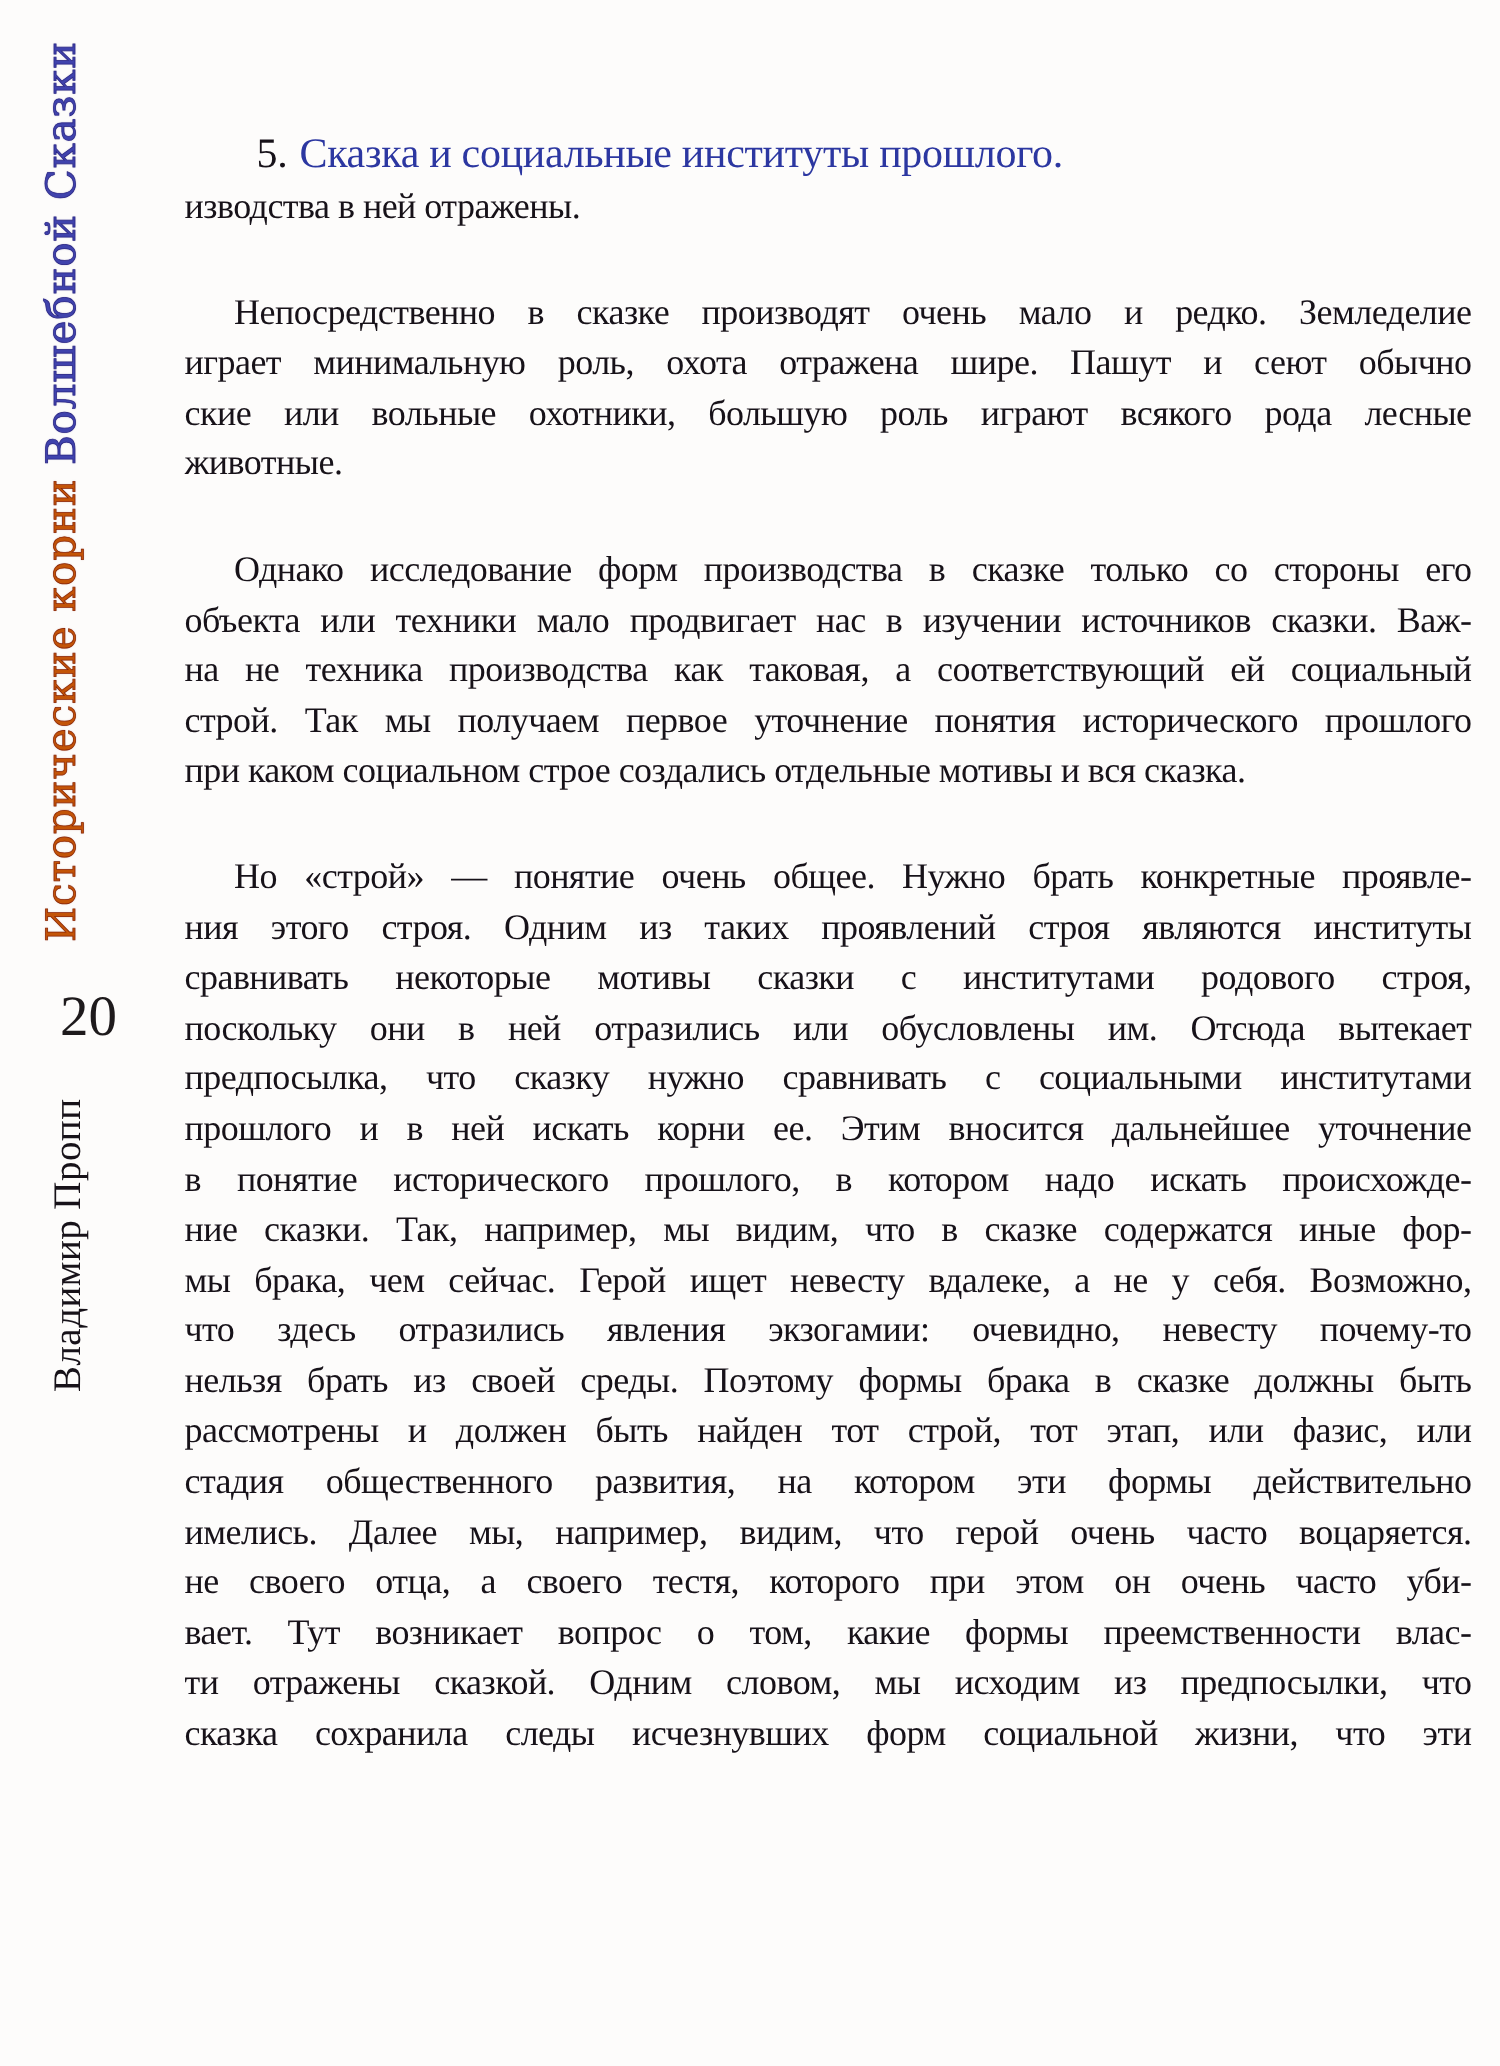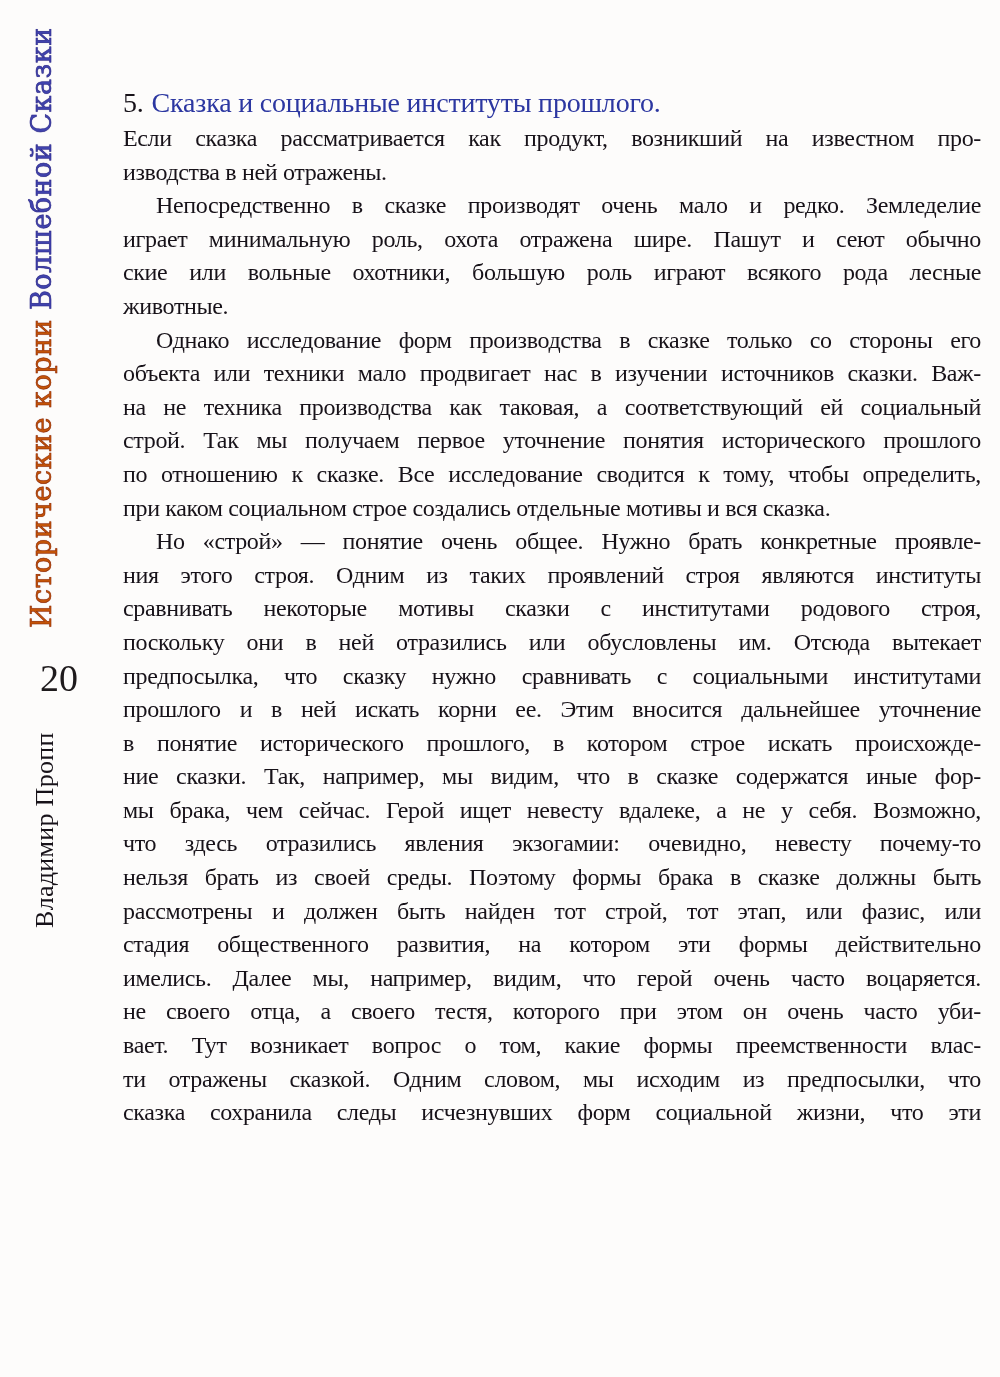--- a/index.html
+++ b/index.html
@@ -66,74 +66,73 @@
     top: 84px;
     width: 858px;
   }
 
   .heading {
     font-size: 28px;
     line-height: 38px;
     letter-spacing: -0.2px;
     white-space: nowrap;
     color: var(--body-color, #171219);
+    margin-left: 48px;
   }
   .heading .hnum { margin-right: 8px; }
   .heading .htitle { color: var(--heading-blue, #2c37a1); }
 
   .line {
     font-size: 24px;
     line-height: 33.6px;
     letter-spacing: -0.35px;
     color: var(--body-color, #171219);
     text-align: justify;
     text-align-last: justify;
     overflow: hidden;
     height: 33.6px;
   }
   .line.par-end { text-align-last: left; }
-  .line.indent { text-indent: 33px; }
+  .line.indent { text-indent: 33px; margin-top: 37px; }
 </style>
 </head>
 <body>
 
 <div class="page">
 
   <div class="banner">
     <span class="t1">Исторические корни</span><span>&nbsp;</span><span class="t2">Волшебной Сказки</span>
   </div>
 
   <div class="pagenum">20</div>
 
   <div class="author">Владимир Пропп</div>
 
   <div class="textcol">
     <div class="heading">
       <span class="hnum">5.</span><span class="htitle">Сказка и социальные институты прошлого.</span>
     </div>
     <div id="paragraphs">
-        <div class="line">Если сказка рассматривается как продукт, возникший на известном про-</div>
         <div class="line par-end">изводства в ней отражены.</div>
         <div class="line indent">Непосредственно в сказке производят очень мало и редко. Земледелие</div>
         <div class="line">играет минимальную роль, охота отражена шире. Пашут и сеют обычно</div>
         <div class="line">ские или вольные охотники, большую роль играют всякого рода лесные</div>
         <div class="line par-end">животные.</div>
         <div class="line indent">Однако исследование форм производства в сказке только со стороны его</div>
         <div class="line">объекта или техники мало продвигает нас в изучении источников сказки. Важ-</div>
         <div class="line">на не техника производства как таковая, а соответствующий ей социальный</div>
         <div class="line">строй. Так мы получаем первое уточнение понятия исторического прошлого</div>
-        <div class="line">по отношению к сказке. Все исследование сводится к тому, чтобы определить,</div>
         <div class="line par-end">при каком социальном строе создались отдельные мотивы и вся сказка.</div>
         <div class="line indent">Но «строй» — понятие очень общее. Нужно брать конкретные проявле-</div>
         <div class="line">ния этого строя. Одним из таких проявлений строя являются институты</div>
         <div class="line">сравнивать некоторые мотивы сказки с институтами родового строя,</div>
         <div class="line">поскольку они в ней отразились или обусловлены им. Отсюда вытекает</div>
         <div class="line">предпосылка, что сказку нужно сравнивать с социальными институтами</div>
         <div class="line">прошлого и в ней искать корни ее. Этим вносится дальнейшее уточнение</div>
-        <div class="line">в понятие исторического прошлого, в котором строе искать происхожде-</div>
+        <div class="line">в понятие исторического прошлого, в котором надо искать происхожде-</div>
         <div class="line">ние сказки. Так, например, мы видим, что в сказке содержатся иные фор-</div>
         <div class="line">мы брака, чем сейчас. Герой ищет невесту вдалеке, а не у себя. Возможно,</div>
         <div class="line">что здесь отразились явления экзогамии: очевидно, невесту почему-то</div>
         <div class="line">нельзя брать из своей среды. Поэтому формы брака в сказке должны быть</div>
         <div class="line">рассмотрены и должен быть найден тот строй, тот этап, или фазис, или</div>
         <div class="line">стадия общественного развития, на котором эти формы действительно</div>
         <div class="line">имелись. Далее мы, например, видим, что герой очень часто воцаряется.</div>
         <div class="line">не своего отца, а своего тестя, которого при этом он очень часто уби-</div>
         <div class="line">вает. Тут возникает вопрос о том, какие формы преемственности влас-</div>
         <div class="line">ти отражены сказкой. Одним словом, мы исходим из предпосылки, что</div>

